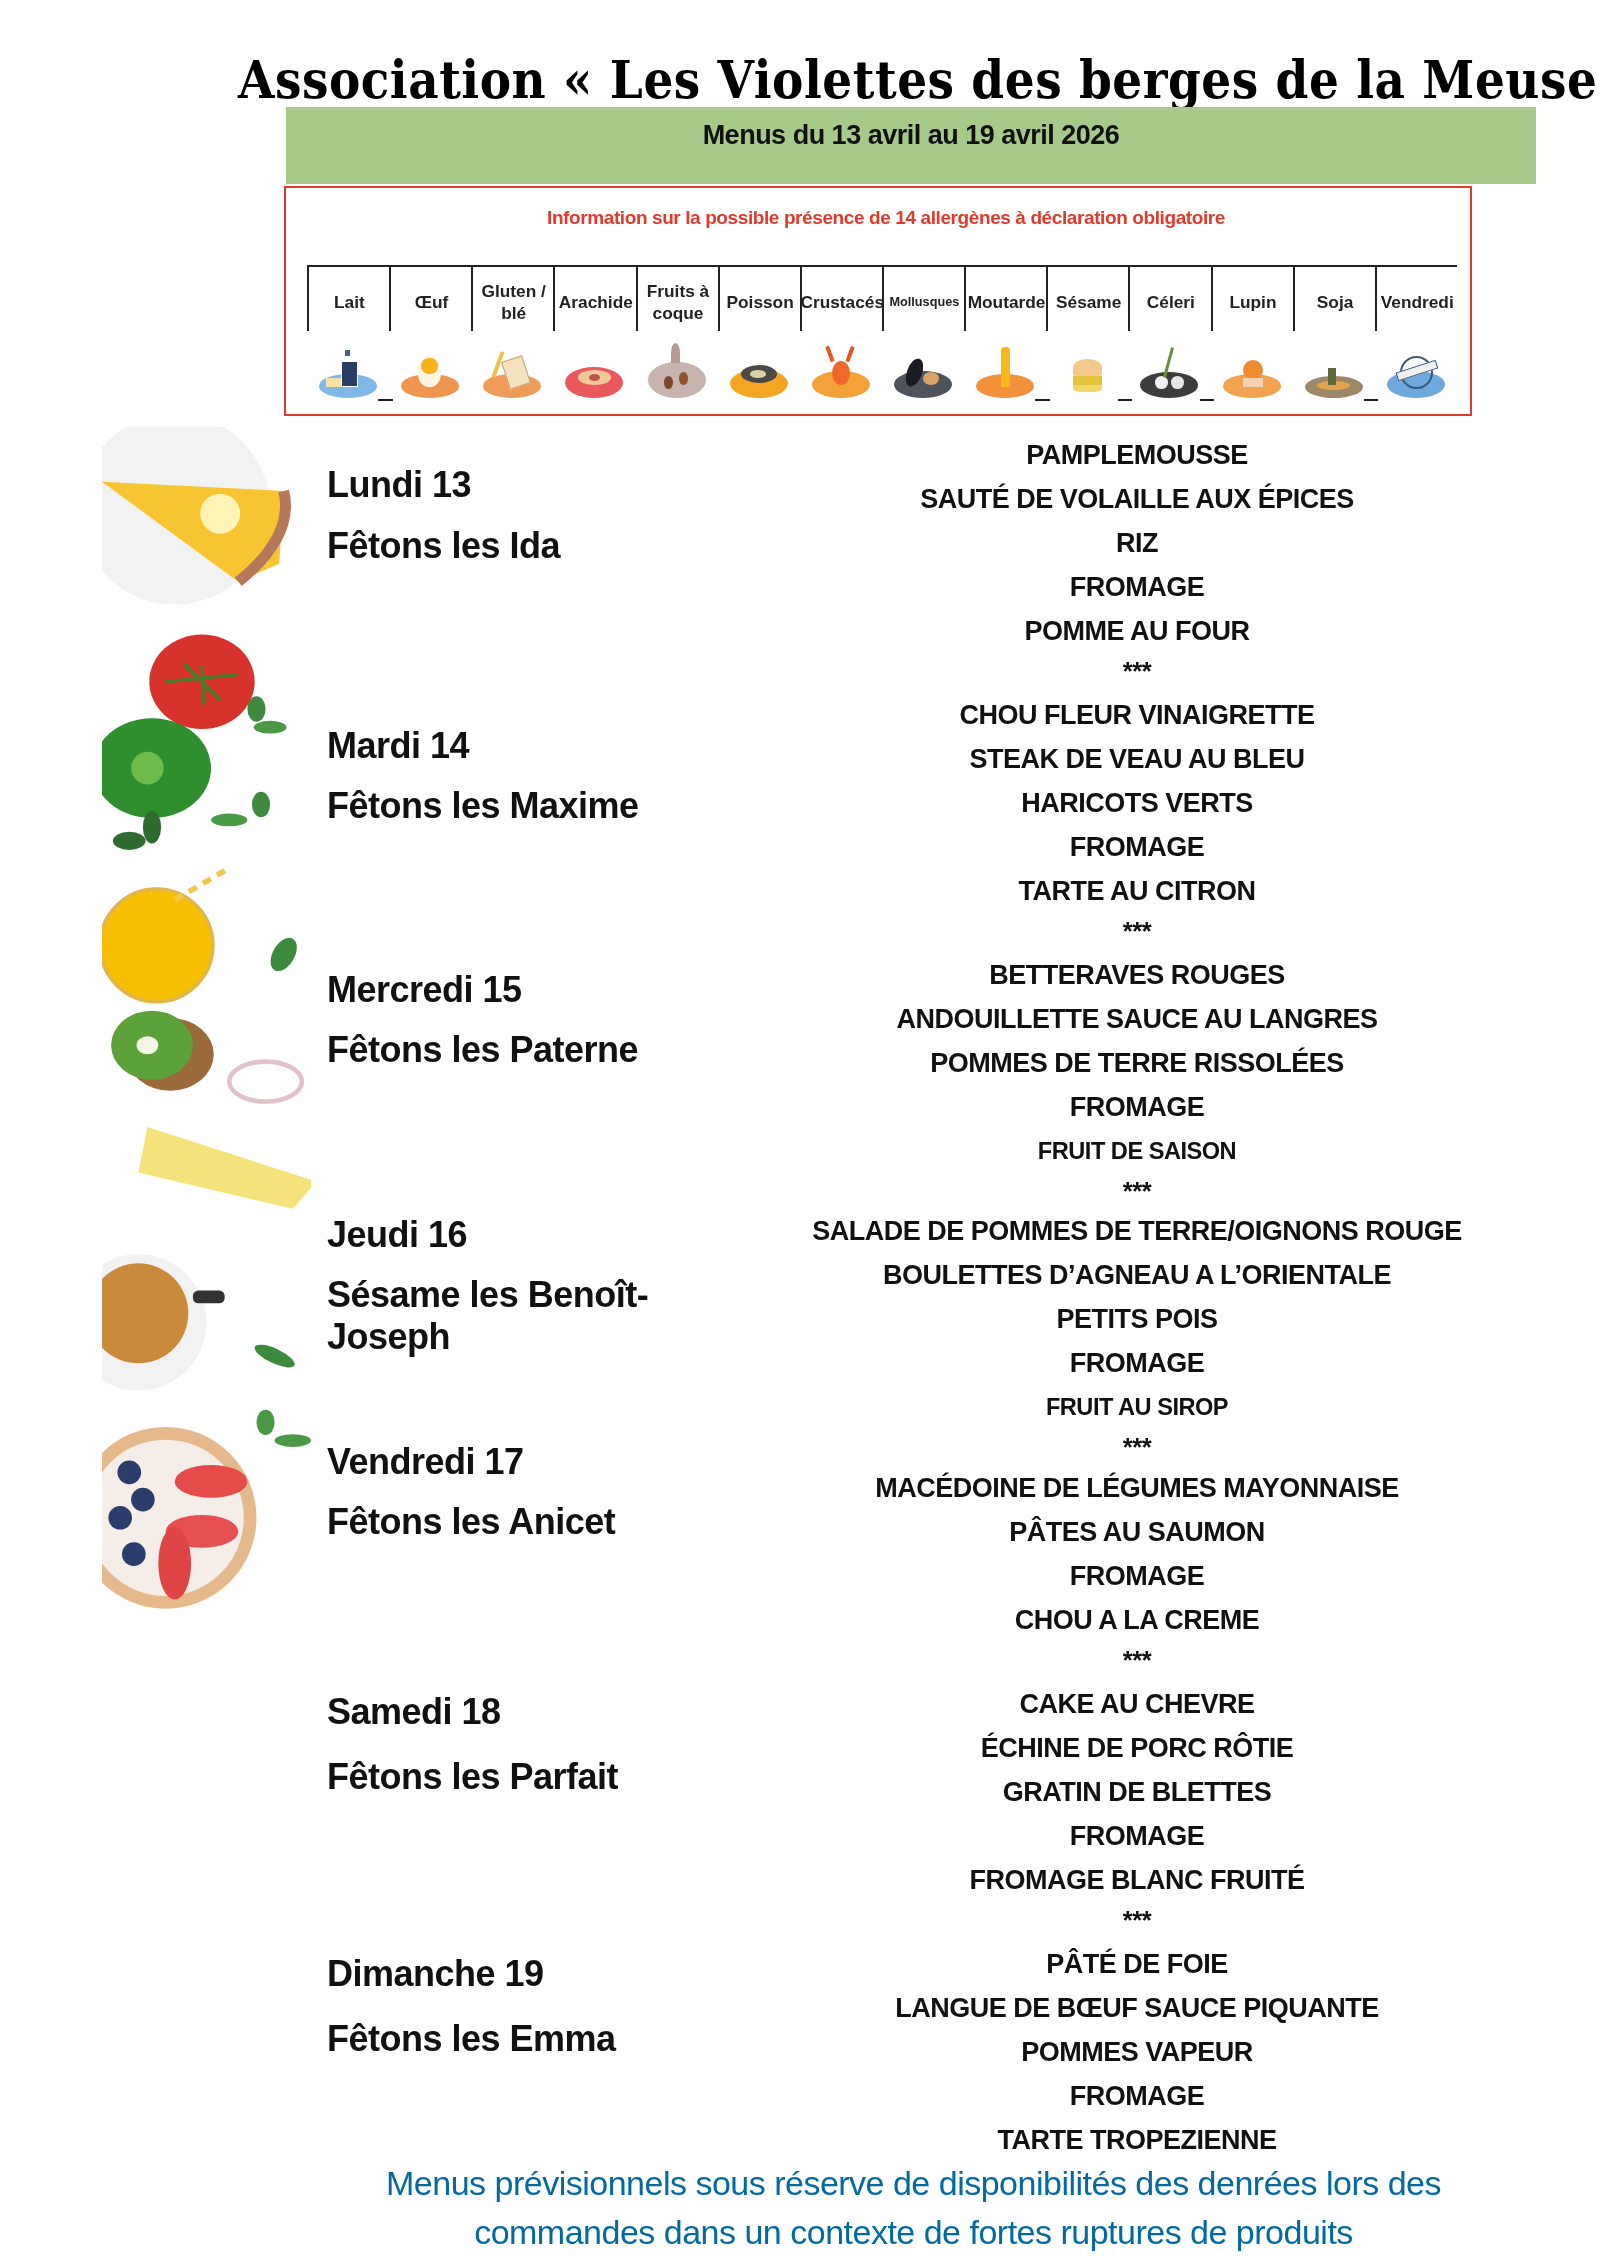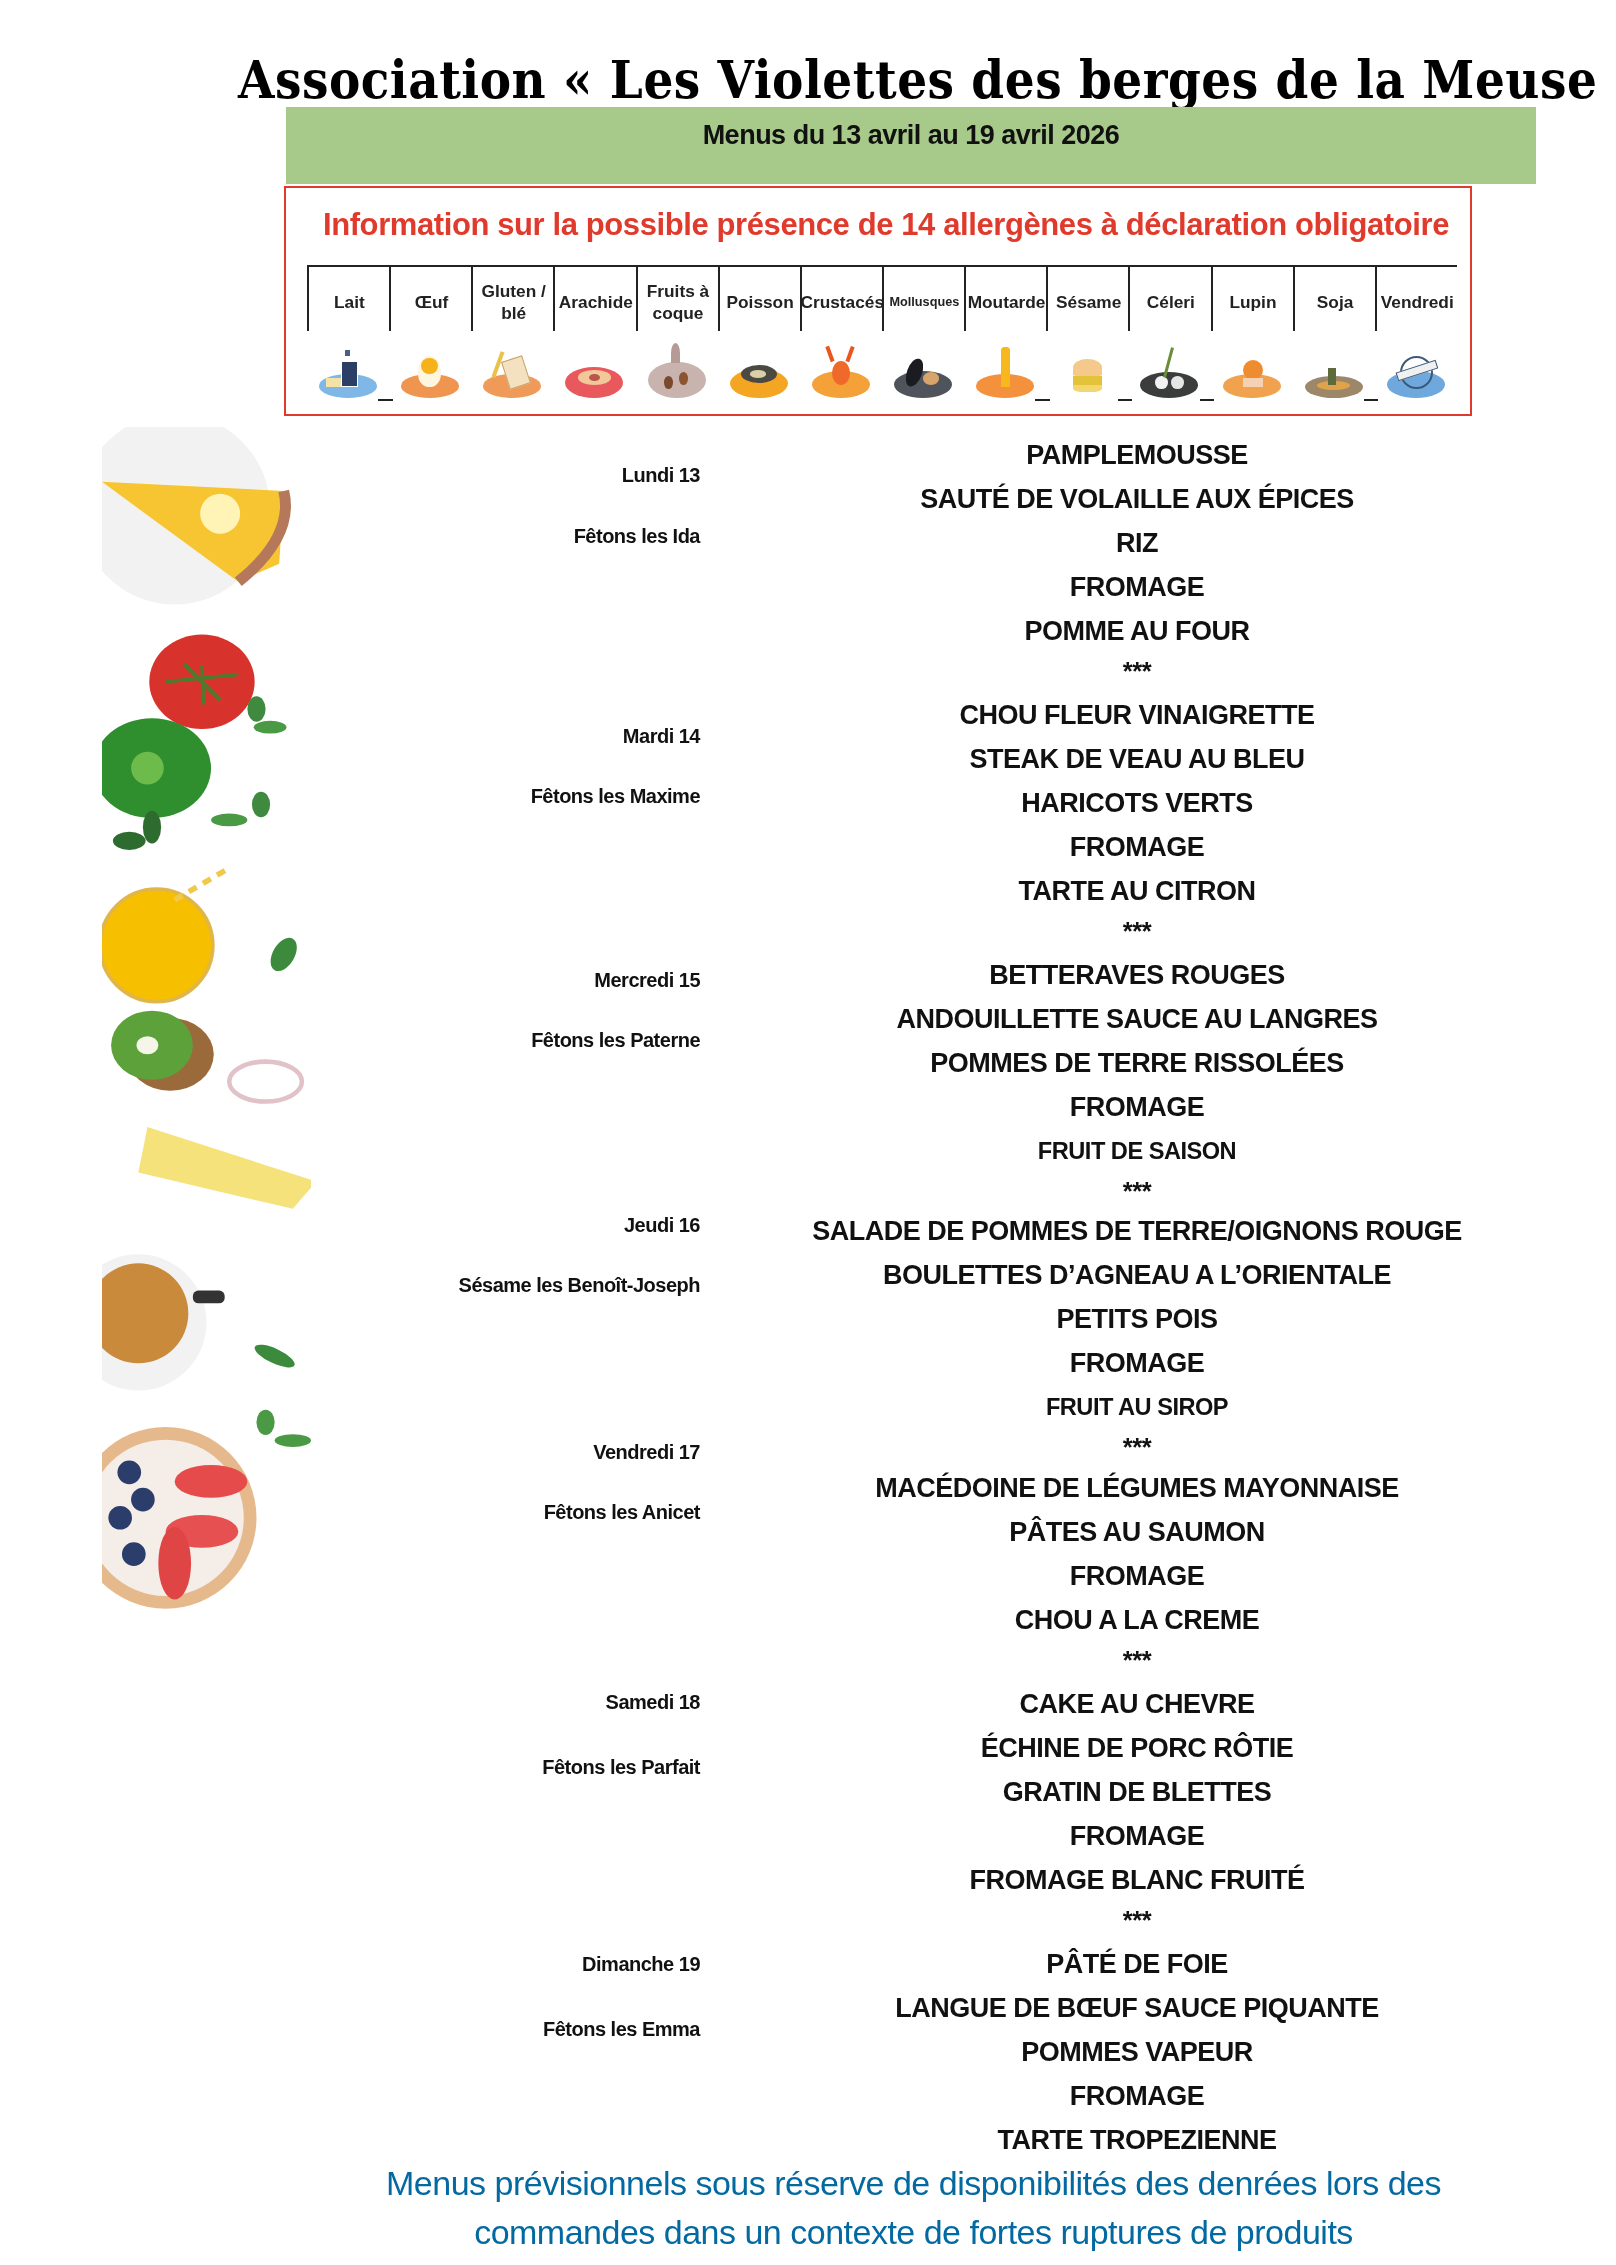--- a/index.html
+++ b/index.html
@@ -13,40 +13,40 @@
 
     .green-bar { position: absolute; left: 286px; top: 107px; width: 1250px; height: 77px;
                  background: #a7c98a; }
     .green-bar .subtitle { position: absolute; left: 0; right: 0; top: 12.7px; text-align: center;
                            font-family: "Liberation Sans", sans-serif; font-weight: 700;
                            font-size: 27px; letter-spacing: -0.5px; color: #111; }
 
     .allergen-box { position: absolute; left: 284px; top: 186px; width: 1188px; height: 230px;
                     border: 2.7px solid #e03a2c; background: #fff; box-sizing: border-box; }
     .allergen-title { position: absolute; left: 0; right: 0; top: 19px; text-align: center;
-                      color: #e03a2c; font-weight: 700; font-size: 31px; letter-spacing: -0.4px; padding-left: 16px; }
+                      color: #e03a2c; font-weight: 700; font-size: 19px; letter-spacing: -0.4px; padding-left: 16px; }
     .allergen-table { position: absolute; left: 21px; top: 77px; width: 1150px; height: 136px;
                       border-top: 2.7px solid #222; display: flex; }
     .allergen-col { position: relative; flex: 1 1 0; height: 100%; }
     .allergen-col::before { content: ""; position: absolute; left: 0; top: 0; height: 64px;
                             border-left: 2.7px solid #222; }
     .allergen-col .lbl { position: absolute; left: 2.7px; right: 0; top: 7.3px; height: 55px;
                          display: flex; align-items: center; justify-content: center; text-align: center;
                          font-size: 17.3px; font-weight: 700; line-height: 22px; color: #222; }
     .allergen-col .lbl.small { font-size: 12.7px; }
     .allergen-col .pic { position: absolute; left: 50%; bottom: 5.5px; width: 58px; height: 58px;
                          transform: translateX(-50%); }
     .plate { position: absolute; left: 0; bottom: 0; width: 58px; height: 23.6px; border-radius: 50%; }
     .food { position: absolute; }
     .allergen-col .tick { position: absolute; right: -3.6px; bottom: 1.8px; width: 14.5px; height: 2.7px; background: #222; }
 
     .deco { position: absolute; left: 102px; top: 427px; width: 209px; height: 1600px; }
 
-    .day { position: absolute; left: 327px; width: 373px; text-align: right; font-weight: 700;
-           font-size: 20px; letter-spacing: -0.5px; color: #111; }
+    .day { position: absolute; left: 327px; width: 373px; text-align: left; font-weight: 700;
+           font-size: 36px; letter-spacing: -0.5px; color: #111; }
     .menu { position: absolute; left: 746px; width: 782px; text-align: center; font-weight: 700;
             font-size: 27px; letter-spacing: -0.5px; color: #111; }
     .menu .line { height: 44px; line-height: 44px; white-space: nowrap; }
     .menu .line.small { font-size: 23.6px; }
     .menu .line.sep { height: 36px; line-height: 36px; font-size: 25.5px; }
 
     .footer { position: absolute; left: 318px; width: 1191px; top: 2159px; text-align: center;
               color: #0369a1; font-size: 34px; line-height: 49px; letter-spacing: -0.5px; }
   </style>
 </head>

